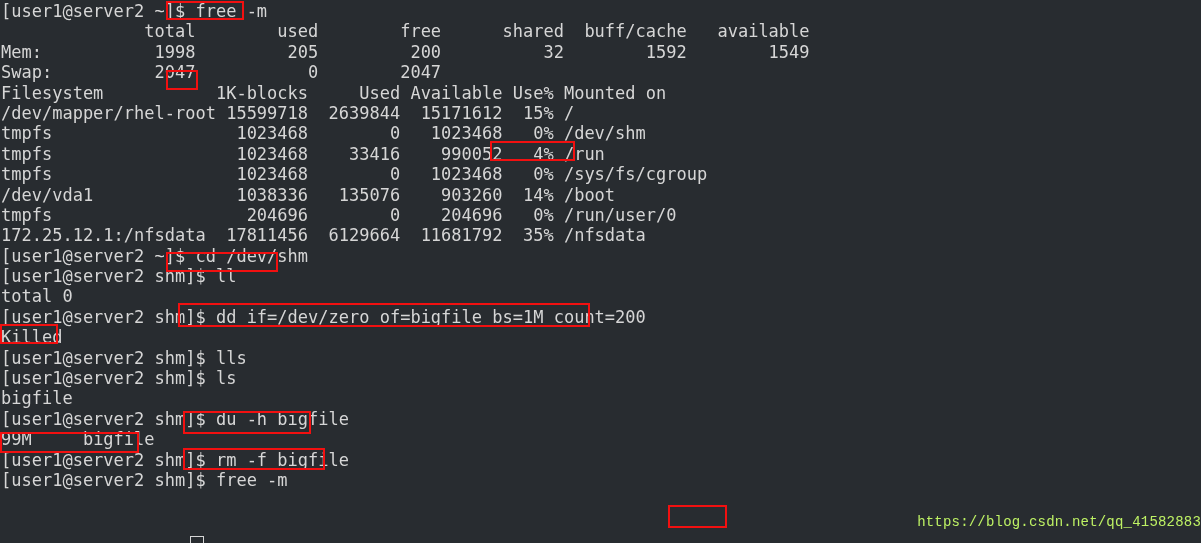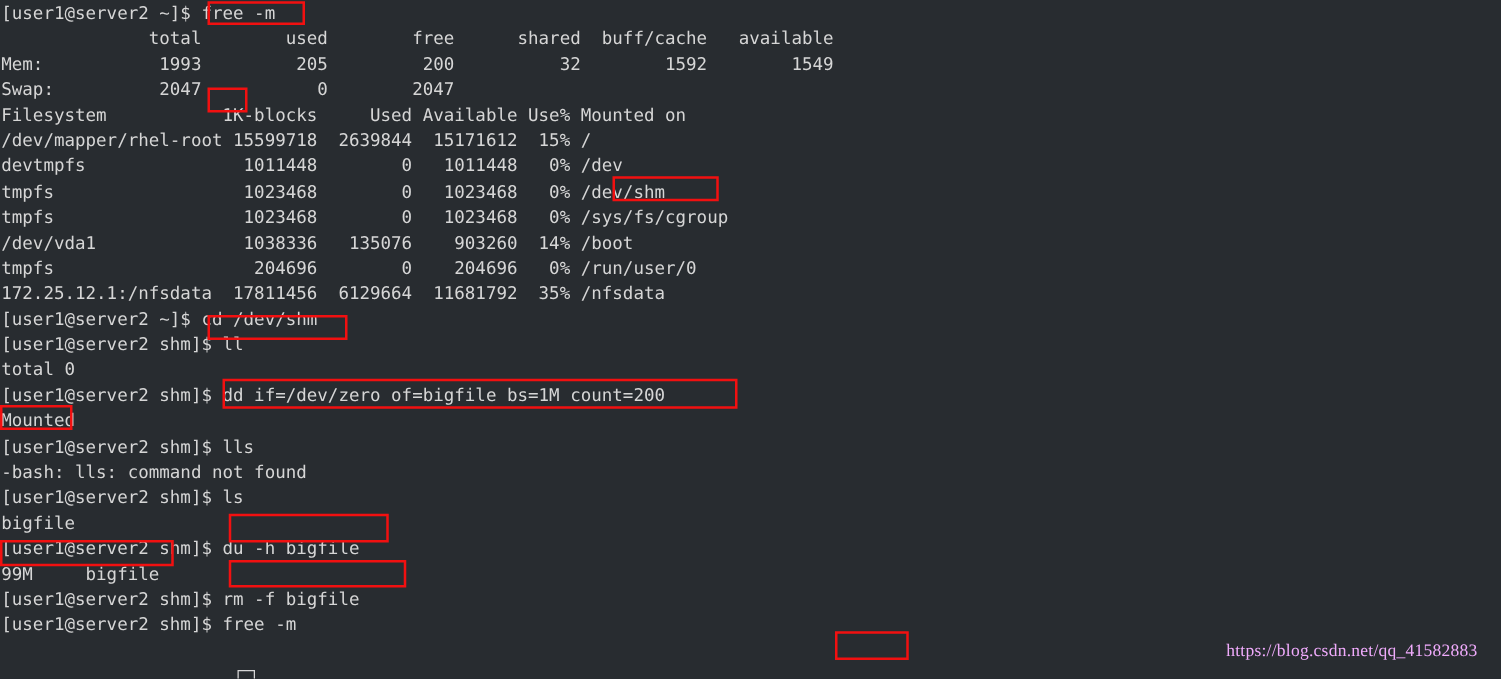--- a/index.html
+++ b/index.html
@@ -22,73 +22,72 @@
   .screen {
     position: absolute;
     left: 0;
     top: 0;
     padding: 1px 0 0 1px;
   }
   .line {
     height: 20.4px;
     white-space: pre;
     font-family: "DejaVu Sans Mono", "Liberation Mono", monospace;
-    font-size: 14px;
+    font-size: 17px;
     line-height: 20.4px;
     color: #d6d6d6;
   }
   
   .hl {
     position: absolute;
     border: 2px solid #f21010;
     box-sizing: border-box;
     pointer-events: none;
     background: transparent;
   }
   #watermark {
     position: absolute;
-    right: 19px;
+    right: 0;
     bottom: 11px;
-    font-family: Liberation Serif, serif;
+    font-family: Liberation Mono, monospace;
     font-size: 14px;
-    color: #f0abfc;
+    color: #bef264;
     letter-spacing: 0.2px;
   }
   #cursor {
     position: absolute;
     border: 1.5px solid #d6d6d6;
     box-sizing: border-box;
     background: transparent;
   }
 </style>
 </head>
 <body>
 
 <div id="terminal">
 
   <div class="screen">
     <div class="line">[user1@server2 ~]$ free -m</div>
     <div class="line">              total        used        free      shared  buff/cache   available</div>
-    <div class="line">Mem:           1993         205         200          32        1592        1549</div>
+    <div class="line">Mem:           1998         205         200          32        1592        1549</div>
     <div class="line">Swap:          2047           0        2047</div>
     <div class="line">Filesystem           1K-blocks     Used Available Use% Mounted on</div>
     <div class="line">/dev/mapper/rhel-root 15599718  2639844  15171612  15% /</div>
-    <div class="line">devtmpfs               1011448        0   1011448   0% /dev</div>
     <div class="line">tmpfs                  1023468        0   1023468   0% /dev/shm</div>
+    <div class="line">tmpfs                  1023468    33416    990052   4% /run</div>
     <div class="line">tmpfs                  1023468        0   1023468   0% /sys/fs/cgroup</div>
     <div class="line">/dev/vda1              1038336   135076    903260  14% /boot</div>
     <div class="line">tmpfs                   204696        0    204696   0% /run/user/0</div>
     <div class="line">172.25.12.1:/nfsdata  17811456  6129664  11681792  35% /nfsdata</div>
     <div class="line">[user1@server2 ~]$ cd /dev/shm</div>
     <div class="line">[user1@server2 shm]$ ll</div>
     <div class="line">total 0</div>
     <div class="line">[user1@server2 shm]$ dd if=/dev/zero of=bigfile bs=1M count=200</div>
-    <div class="line">Mounted</div>
+    <div class="line">Killed</div>
     <div class="line">[user1@server2 shm]$ lls</div>
-    <div class="line">-bash: lls: command not found</div>
     <div class="line">[user1@server2 shm]$ ls</div>
     <div class="line">bigfile</div>
     <div class="line">[user1@server2 shm]$ du -h bigfile</div>
     <div class="line">99M	bigfile</div>
     <div class="line">[user1@server2 shm]$ rm -f bigfile</div>
     <div class="line">[user1@server2 shm]$ free -m</div>
 
   </div>
 
   <div id="highlight-layer">

